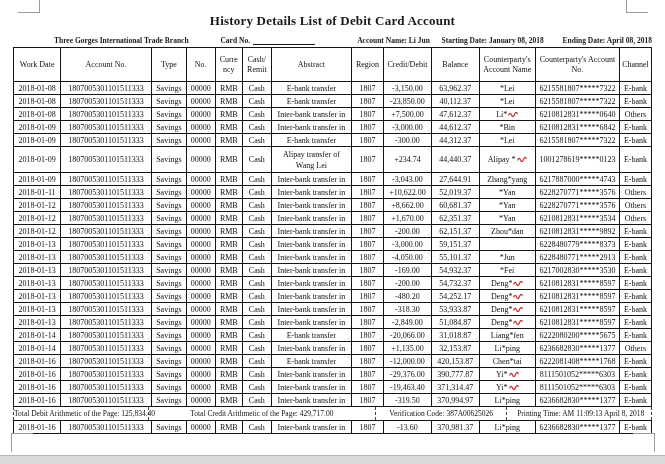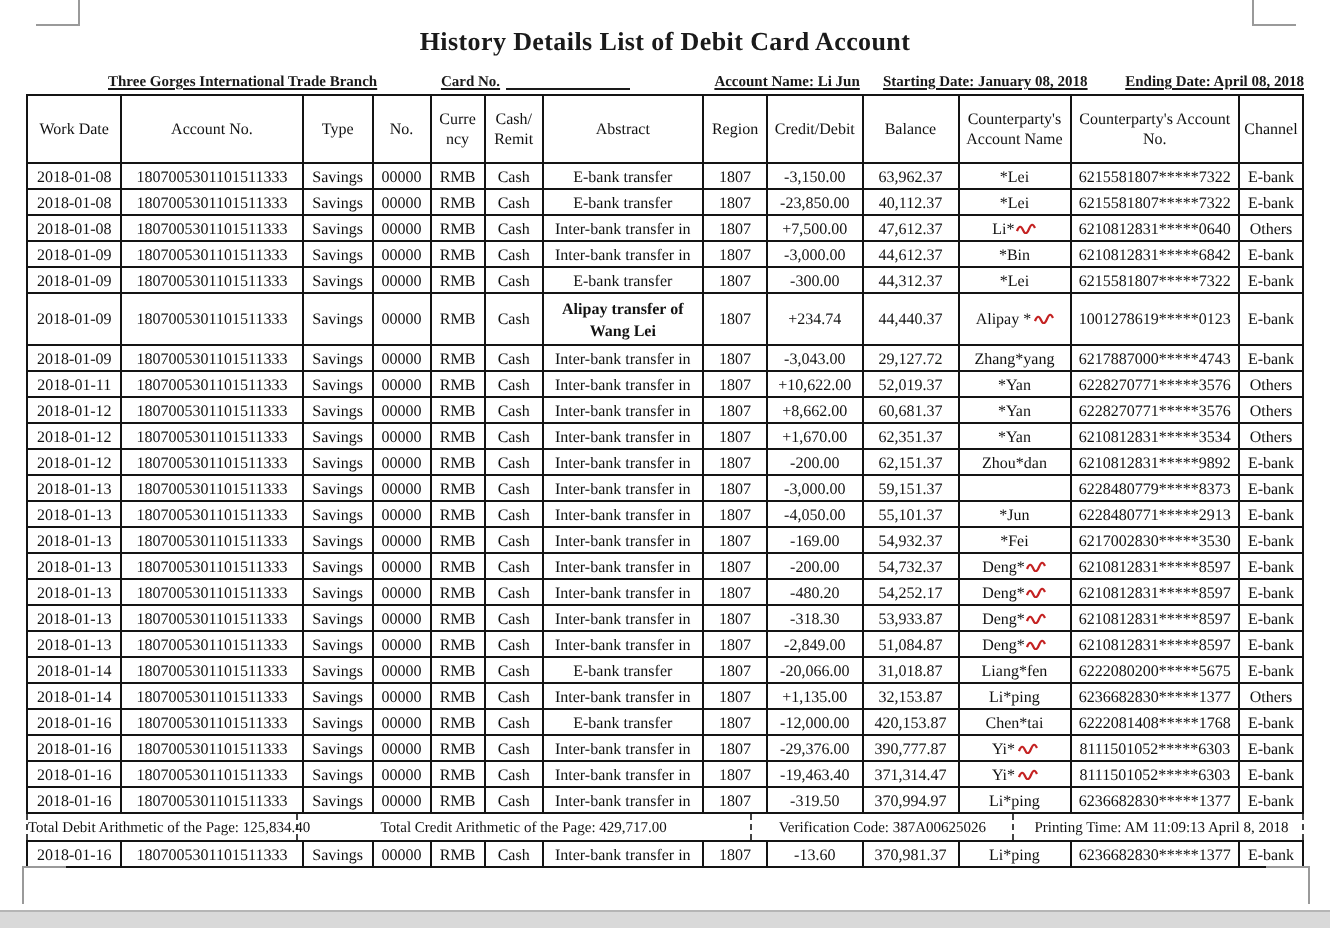--- a/index.html
+++ b/index.html
@@ -18,35 +18,35 @@
 
   .title{
     margin:0;padding-top:13px;text-align:center;
     font-size:13px;font-weight:bold;color:#1a1a1a;letter-spacing:.2px;
   }
   .info-line{
     display:flex;align-items:flex-end;
     margin:7px 13px 2px 54px;
     font-size:7.5px;font-weight:bold;color:#1a1a1a;white-space:nowrap;
   }
-  .info-line .seg{text-decoration:underline;text-align:center;}
+  .info-line .seg{text-align:center;}
   .info-line .blank{display:inline-block;width:86px;border-bottom:1px solid #1a1a1a;height:8px;}
   .sp1{width:44px;} .sp2{width:4px;} .sp3{width:58px;} .sp4{width:16px;} .sp5{width:26px;}
 
   .tbl-wrap{margin:0 13px;}
   table{border-collapse:collapse;width:100%;table-layout:fixed;}
   th,td{
     border:1px solid #141414;
     font-size:8px;font-weight:normal;color:#111;
     text-align:center;vertical-align:middle;
     padding:0 1px;overflow:hidden;white-space:nowrap;
     height:12px;line-height:11px;
   }
   thead th{white-space:pre-line;height:33px;line-height:10px;}
-  td.pre{white-space:pre-line;font-weight:bold;}
+  td.pre{white-space:pre-line;}
   tr.tall td{height:25px;}
   tr.totals-row td{border:1px dashed #444;padding:0;height:13px;}
   .totals-flex{display:flex;width:100%;height:100%;align-items:center;font-size:7.5px;}
   .totals-flex .tcell{flex:0 0 auto;text-align:center;border-right:1px dashed #444;height:100%;line-height:13px;overflow:visible;}
   .totals-flex .tcell:last-child{border-right:none;}
   .t1{width:21%;} .t2{width:35.5%;} .t3{width:20.5%;} .t4{width:23%;}
   .squiggle{display:inline-block;vertical-align:baseline;margin-left:1px;}
 </style>
 </head>
 <body>
@@ -210,21 +210,21 @@
           <tr>
             <td>2018-01-09</td>
             <td>1807005301101511333</td>
             <td>Savings</td>
             <td>00000</td>
             <td>RMB</td>
             <td>Cash</td>
             <td>Inter-bank transfer in</td>
             <td>1807</td>
             <td>-3,043.00</td>
-            <td>29,127.72</td>
+            <td>27,644.91</td>
             <td>Zhang*yang</td>
             <td>6217887000*****4743</td>
             <td>E-bank</td>
           </tr>
           <tr>
             <td>2018-01-11</td>
             <td>1807005301101511333</td>
             <td>Savings</td>
             <td>00000</td>
             <td>RMB</td>

